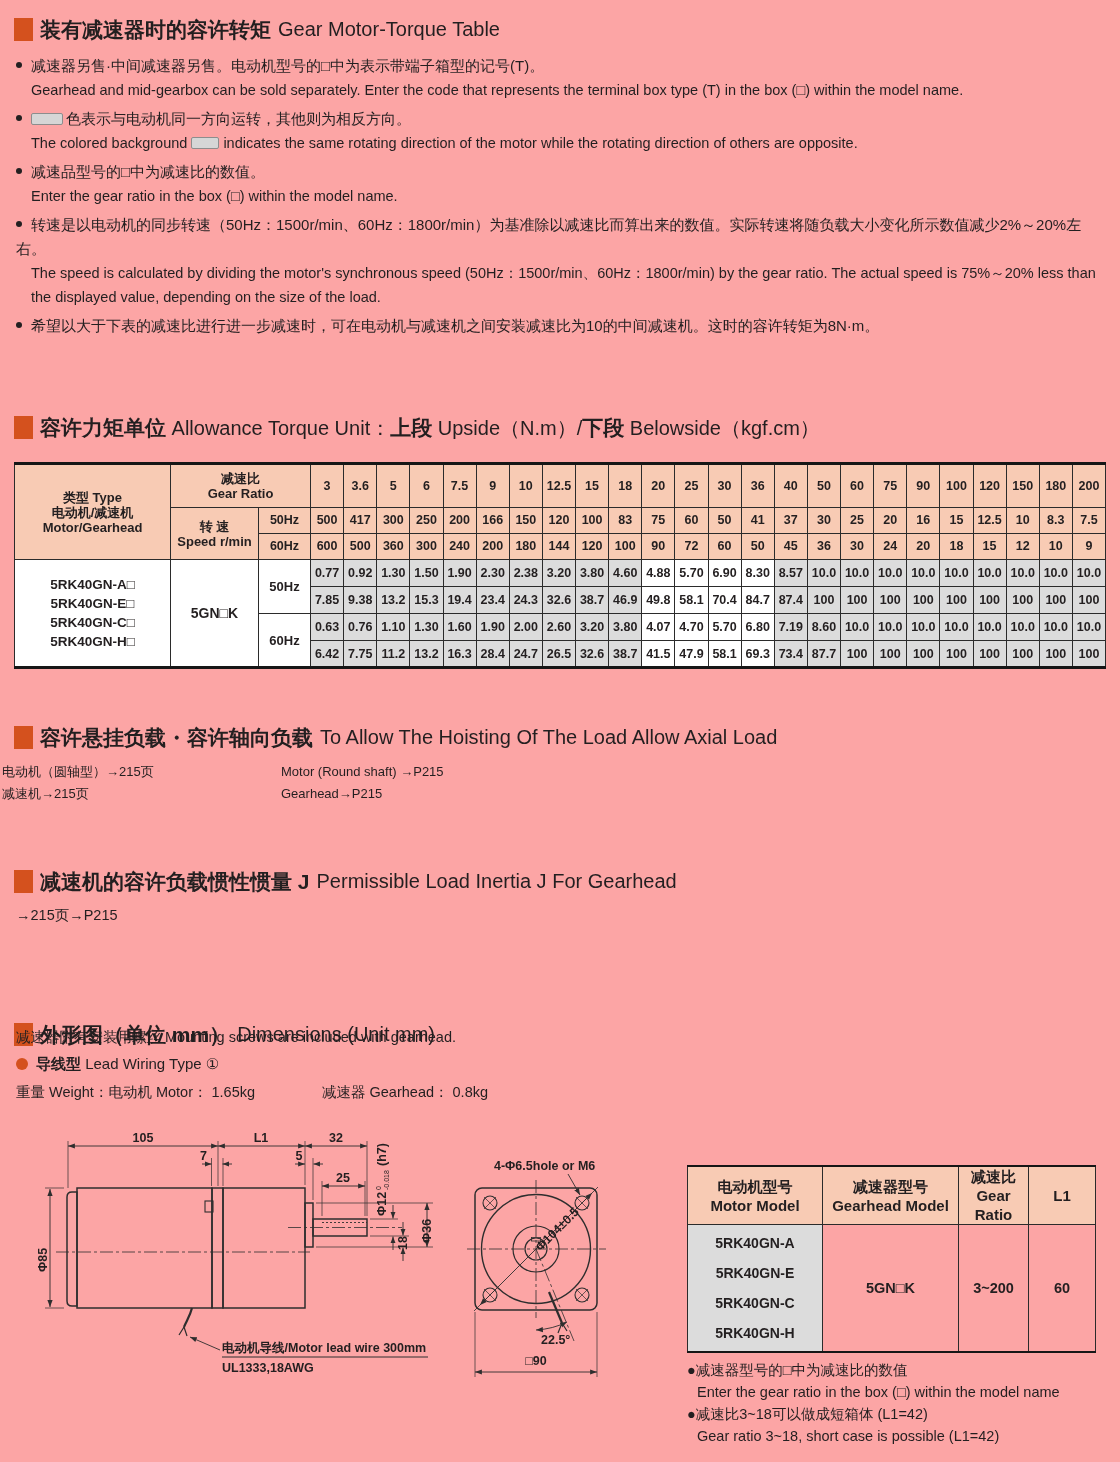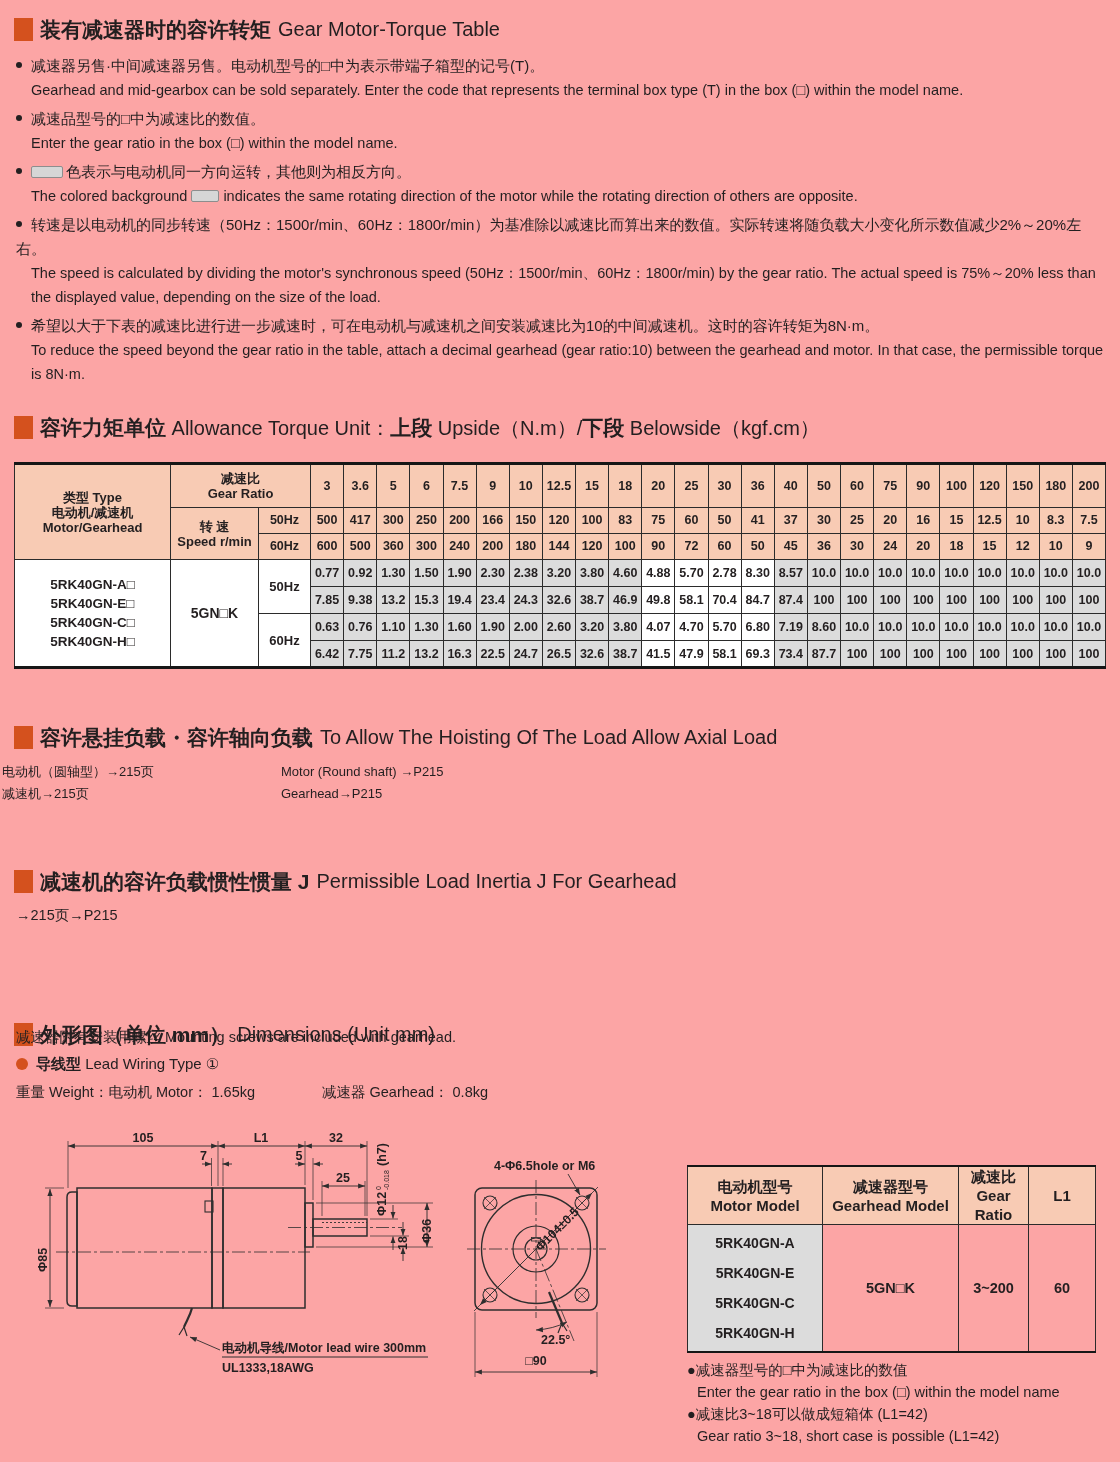--- a/index.html
+++ b/index.html
@@ -79,34 +79,33 @@
     <span class="t-cn">装有减速器时的容许转矩</span>
     <span class="t-en">Gear Motor-Torque Table</span>
   </div>
 
   <div class="intro">
     <div class="b-row">
       <div class="b-cn"><span class="bullet"></span><span>减速器另售·中间减速器另售。电动机型号的□中为表示带端子箱型的记号(T)。</span></div>
       <div class="b-en">Gearhead and mid-gearbox can be sold separately. Enter the code that represents the terminal box type (T) in the box (□) within the model name.</div>
     </div>
     <div class="b-row">
+      <div class="b-cn"><span class="bullet"></span><span class="swatch"></span><span>色表示与电动机同一方向运转，其他则为相反方向。</span></div>
+      <div class="b-en"><span>The colored background</span><span class="swatch en"></span><span>indicates the same rotating direction of the motor while the rotating direction of others are opposite.</span></div>
+    </div>
+    <div class="b-row">
       <div class="b-cn"><span class="bullet"></span><span>减速品型号的□中为减速比的数值。</span></div>
       <div class="b-en">Enter the gear ratio in the box (□) within the model name.</div>
-    </div>
-    <div class="b-row">
-      <div class="b-cn"><span class="bullet"></span><span class="swatch"></span><span>色表示与电动机同一方向运转，其他则为相反方向。</span></div>
-      <div class="b-en"><span>The colored background</span><span class="swatch en"></span><span>indicates the same rotating direction of the motor while the rotating direction of others are opposite.</span></div>
     </div>
     <div class="b-row">
       <div class="b-cn"><span class="bullet"></span><span>转速是以电动机的同步转速（50Hz：1500r/min、60Hz：1800r/min）为基准除以减速比而算出来的数值。实际转速将随负载大小变化所示数值减少2%～20%左右。</span></div>
       <div class="b-en">The speed is calculated by dividing the motor's synchronous speed (50Hz：1500r/min、60Hz：1800r/min) by the gear ratio. The actual speed is 75%～20% less than the displayed value, depending on the size of the load.</div>
     </div>
     <div class="b-row">
       <div class="b-cn"><span class="bullet"></span><span>希望以大于下表的减速比进行进一步减速时，可在电动机与减速机之间安装减速比为10的中间减速机。这时的容许转矩为8N·m。</span></div>
-      <div class="b-en">To reduce the speed beyond the gear ratio in the table, attach a decimal gearhead (gear ratio:10) between the gearhead and motor. In that case, the permissible torque is 8N·m.</div>
     </div>
   </div>
 
   <div class="sec-title" style="top:414px;">
     <span class="sec-sq"></span>
     <span>
       <span class="t-cn">容许力矩单位</span><span class="t-en"> Allowance Torque Unit：</span><span class="t-cn">上段</span><span class="t-en"> Upside（N.m）/</span><span class="t-cn">下段</span><span class="t-en"> Belowside（kgf.cm）</span>
     </span>
   </div>
 
@@ -249,21 +248,21 @@
             <td class="val shade">1.30</td>
             <td class="val shade">1.50</td>
             <td class="val shade">1.90</td>
             <td class="val shade">2.30</td>
             <td class="val shade">2.38</td>
             <td class="val shade">3.20</td>
             <td class="val shade">3.80</td>
             <td class="val shade">4.60</td>
             <td class="val plain">4.88</td>
             <td class="val plain">5.70</td>
-            <td class="val plain">2.78</td>
+            <td class="val plain">6.90</td>
             <td class="val plain">8.30</td>
             <td class="val shade">8.57</td>
             <td class="val shade">10.0</td>
             <td class="val shade">10.0</td>
             <td class="val shade">10.0</td>
             <td class="val shade">10.0</td>
             <td class="val shade">10.0</td>
             <td class="val shade">10.0</td>
             <td class="val shade">10.0</td>
             <td class="val shade">10.0</td>
@@ -321,21 +320,21 @@
             <td class="val shade">10.0</td>
             <td class="val shade">10.0</td>
             <td class="val shade">10.0</td>
           </tr>
           <tr class="b-r">
             <td class="val shade">6.42</td>
             <td class="val shade">7.75</td>
             <td class="val shade">11.2</td>
             <td class="val shade">13.2</td>
             <td class="val shade">16.3</td>
-            <td class="val shade">22.5</td>
+            <td class="val shade">28.4</td>
             <td class="val shade">24.7</td>
             <td class="val shade">26.5</td>
             <td class="val shade">32.6</td>
             <td class="val shade">38.7</td>
             <td class="val plain">41.5</td>
             <td class="val plain">47.9</td>
             <td class="val plain">58.1</td>
             <td class="val plain">69.3</td>
             <td class="val shade">73.4</td>
             <td class="val shade">87.7</td>

